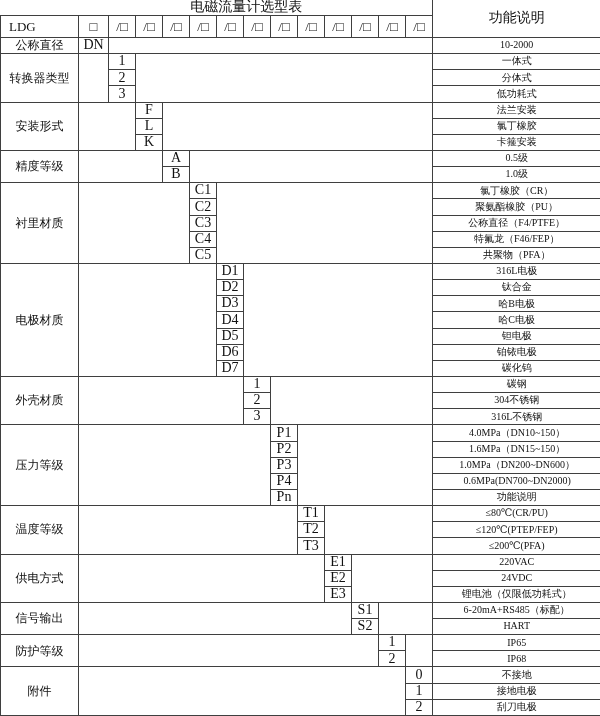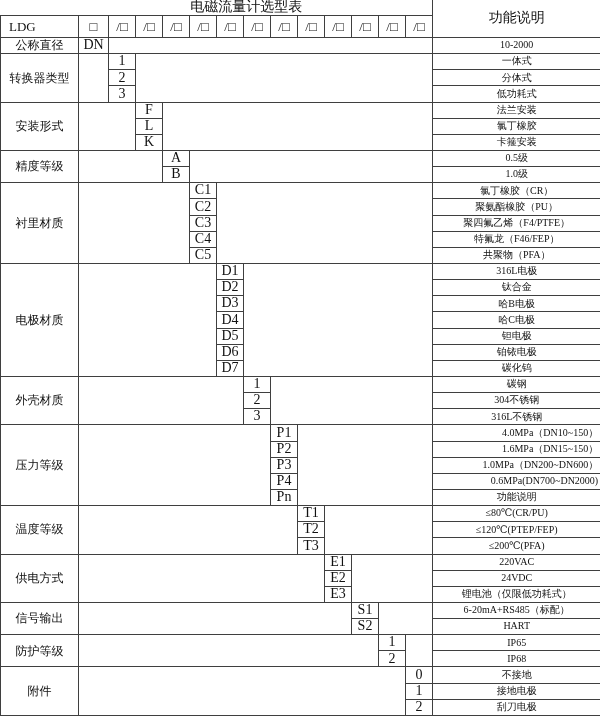--- a/index.html
+++ b/index.html
@@ -35,21 +35,21 @@
   td.desc-head{
     border-top:none;
     font-size:14px;
     text-align:center;
   }
   td.model-prefix{text-align:left;padding-left:8px;font-size:13px;}
   td.box{font-size:13px;padding:0;}
   td.cat{font-size:12px;}
   td.code{font-size:14px;}
   td.desc{font-size:10px;}
-  td.desc.l{text-align:right;padding-left:3px;}
+  td.desc.l{text-align:center;padding-left:3px;}
   td.sp{padding:0;}
 </style>
 </head>
 <body>
 
 <table class="sel">
   <colgroup>
     <col style="width:78px">
       <col style="width:30px">
     <col style="width:27px">
@@ -146,21 +146,21 @@
     <td class="code">C1</td>
     <td class="sp" rowspan="5" colspan="8"></td>
     <td class="desc">氯丁橡胶（CR）</td>
   </tr>
   <tr>
     <td class="code">C2</td>
     <td class="desc">聚氨酯橡胶（PU）</td>
   </tr>
   <tr>
     <td class="code">C3</td>
-    <td class="desc">聚四氟乙烯（F4/PTFE）</td>
+    <td class="desc">公称直径（F4/PTFE）</td>
   </tr>
   <tr>
     <td class="code">C4</td>
     <td class="desc">特氟龙（F46/FEP）</td>
   </tr>
   <tr>
     <td class="code">C5</td>
     <td class="desc">共聚物（PFA）</td>
   </tr>
 

